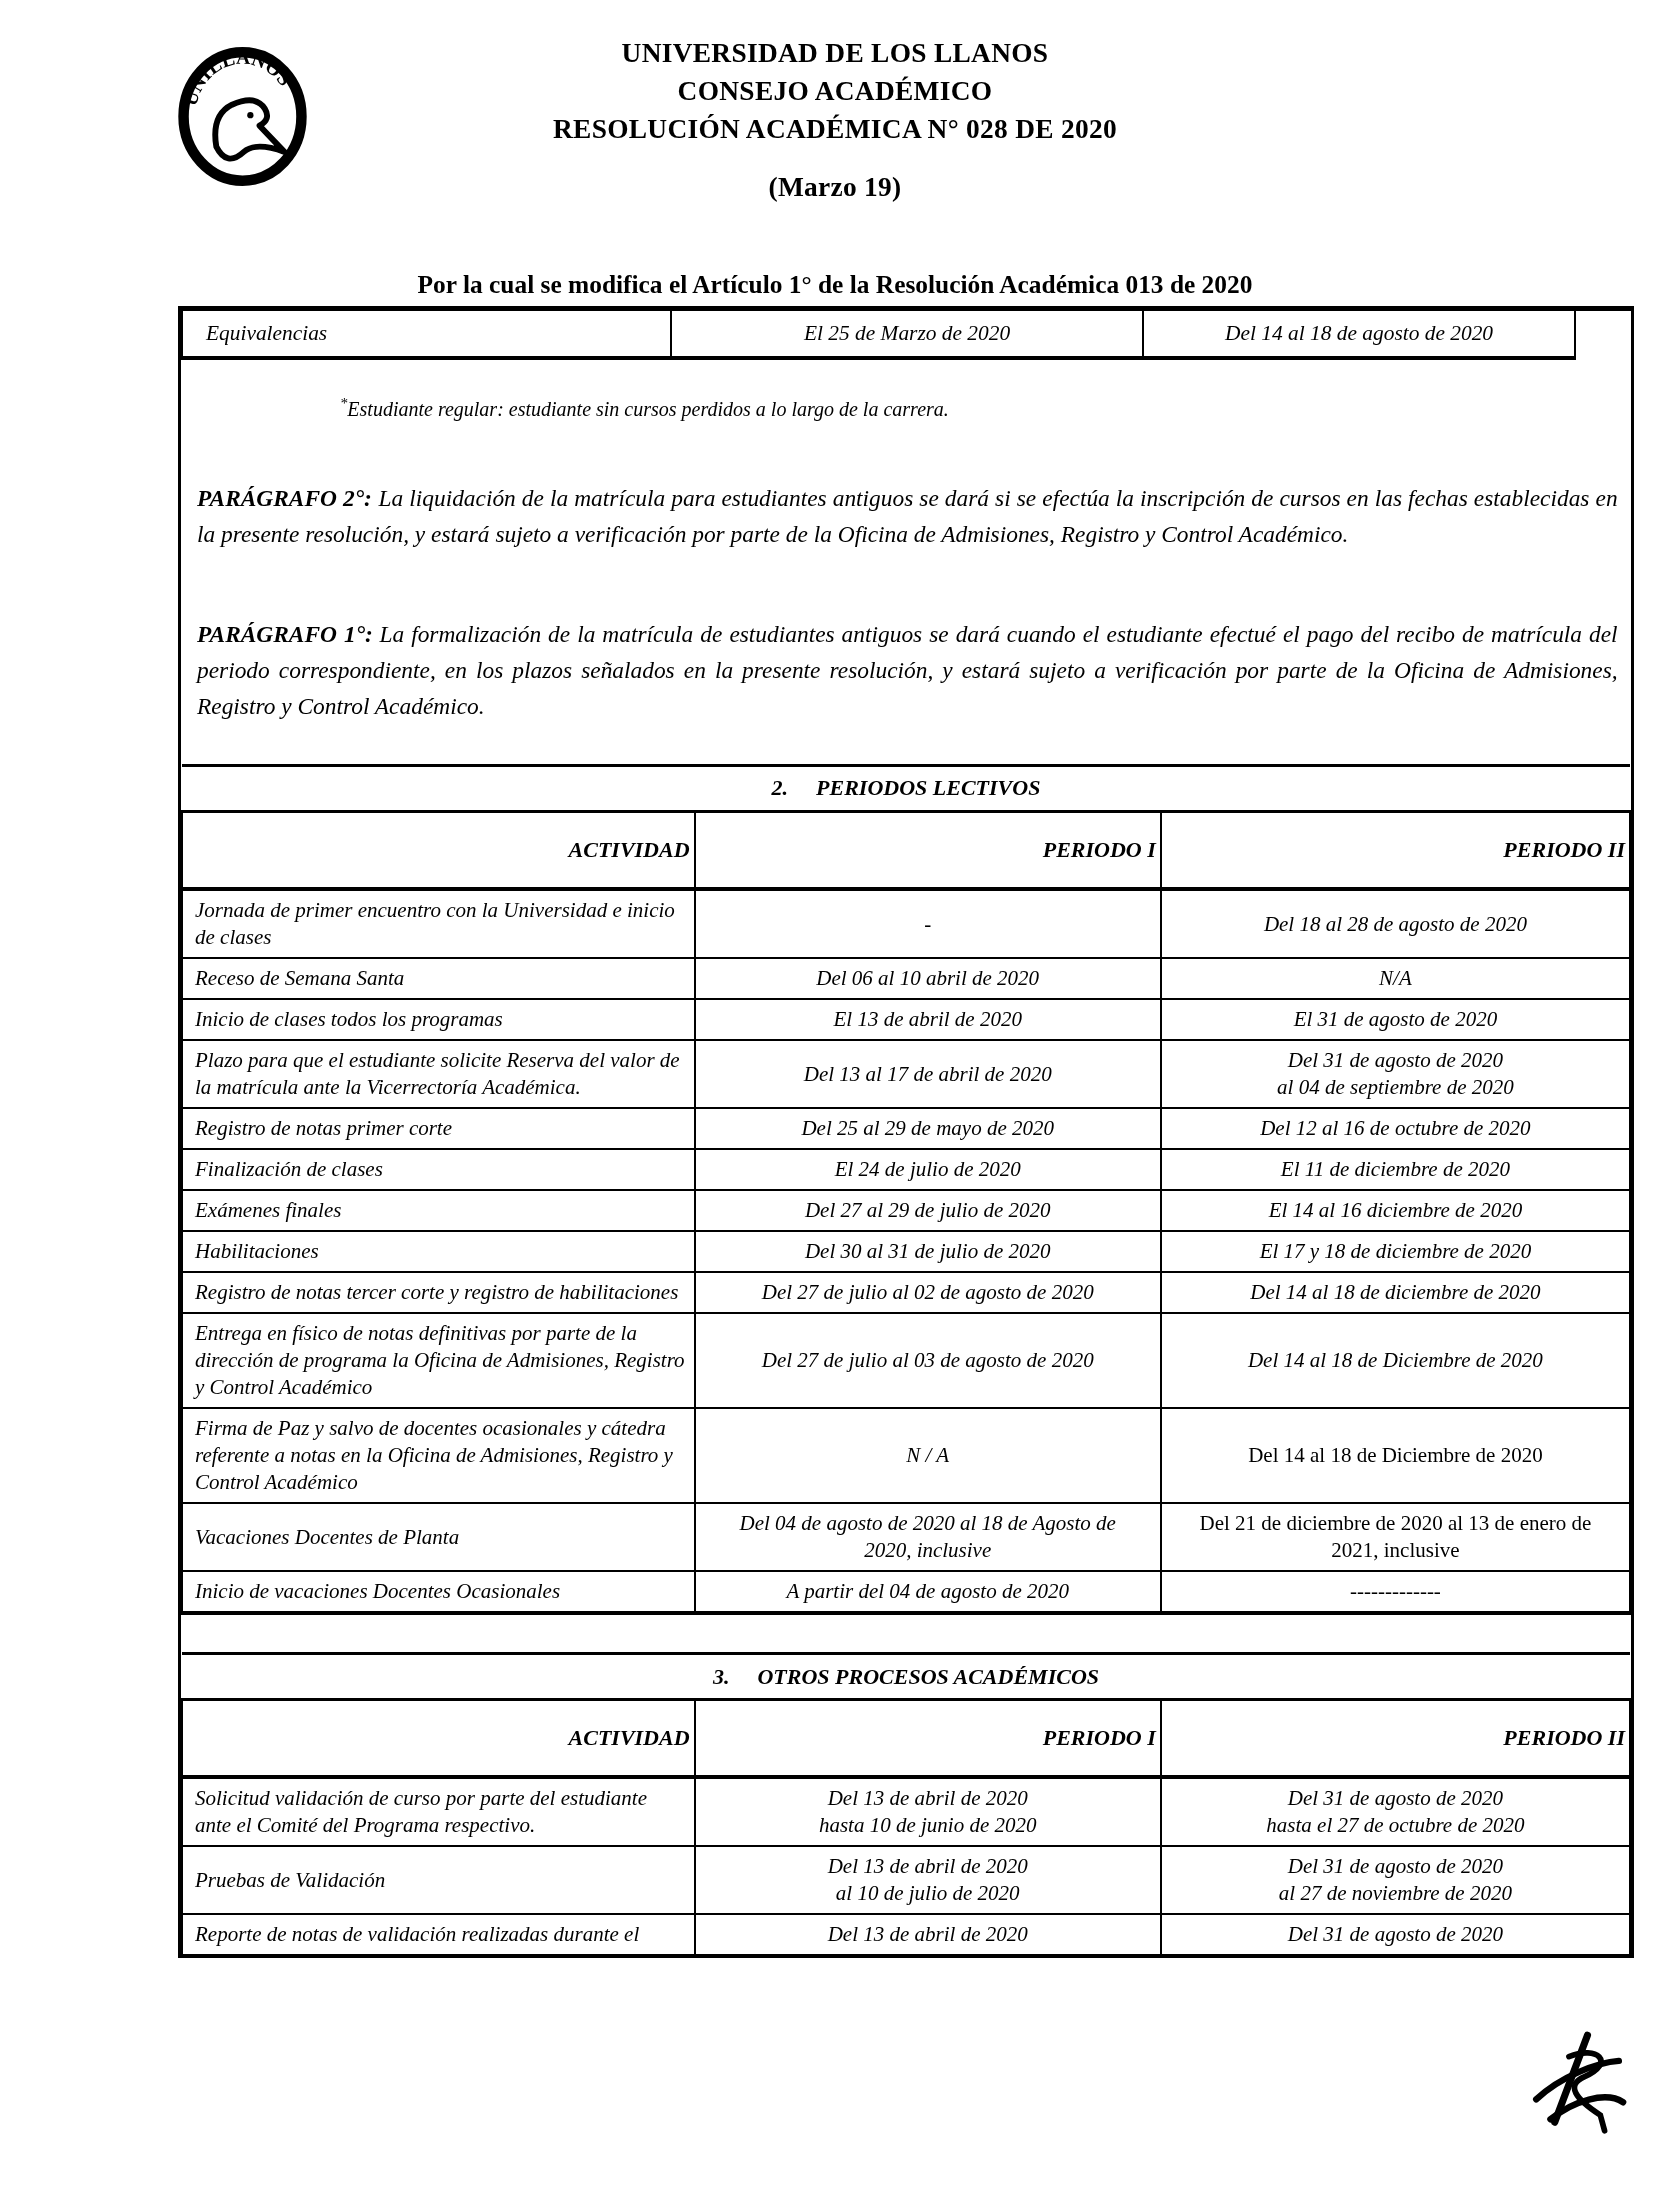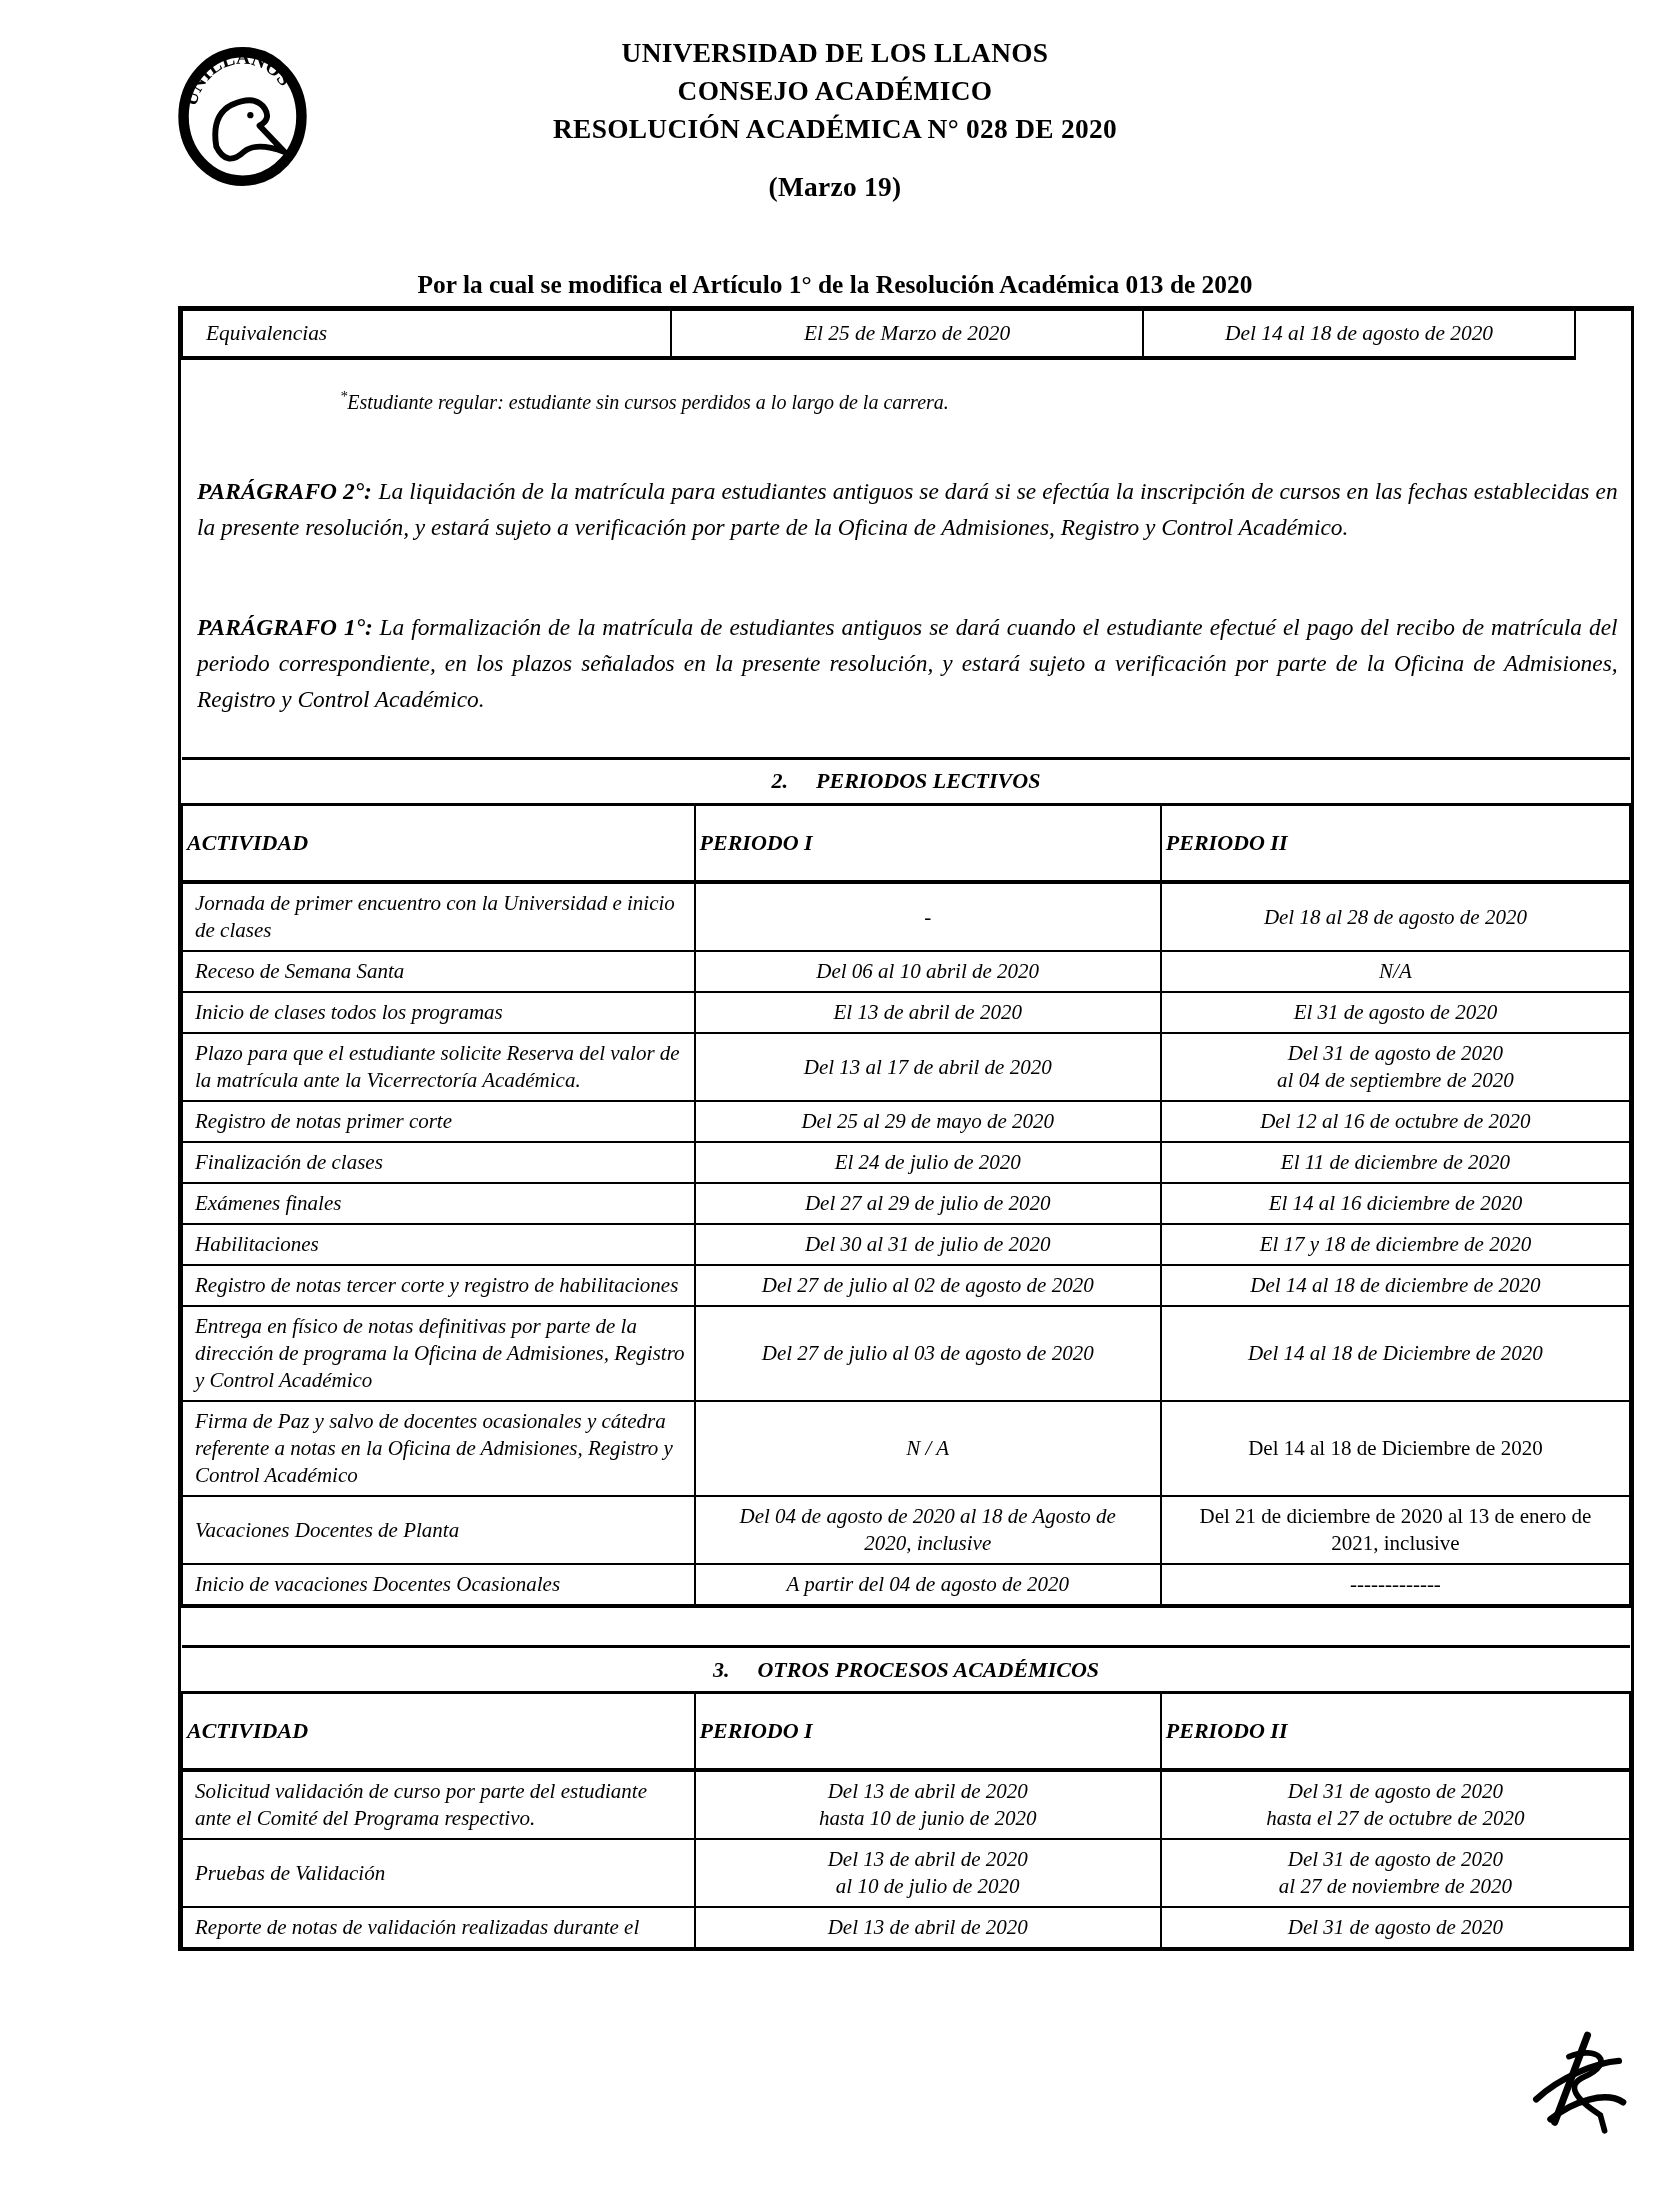--- a/index.html
+++ b/index.html
@@ -19,39 +19,39 @@
     border-left:3.3px solid #000;border-right:3.3px solid #000;border-top:5.4px solid #000;
   }
   
   .equiv-table{border-collapse:collapse;width:1395px;
     table-layout:fixed;font-style:italic;font-size:21.4px;}
   .equiv-table td{border:2px solid #000;border-top:none;border-bottom:4px solid #000;
     height:40px;padding:2.7px 6.7px;}
   .equiv-table .e-act{padding-left:23px;}
   .equiv-table .e-p1,.equiv-table .e-p2{text-align:center;}
   
-  .footnote{margin:28px 0 0 159px;font-style:italic;font-size:20px;}
+  .footnote{margin:35px 0 0 159px;font-style:italic;font-size:20px;}
   .footnote sup{font-size:14.7px;}
   .para{margin-left:16px;margin-right:13.4px;font-style:italic;font-size:23.4px;
     line-height:36px;text-align:justify;}
   .para b{margin-right:6.7px;}
   .para.p2{margin-top:59px;}
   .para.p3{margin-top:64px;}
   .para.p4{margin-top:50px;}
   
   .main-table{border-collapse:collapse;width:100%;table-layout:fixed;
     font-size:21px;font-style:italic;}
   .main-table.first{margin-top:40px;}
   .main-table.second{margin-top:37px;}
   .main-table td,.main-table th{border:2px solid #000;}
   .section-bar td{border-top:3.3px solid #000;border-bottom:3.3px solid #000;
     border-left:none;border-right:none;
     text-align:center;font-weight:bold;font-size:22px;padding:8.7px 0;}
   .sec-num{margin-right:28px;}
-  .col-head th{font-weight:bold;text-align:left;font-size:22px;padding:24px 4px;
+  .col-head th{font-weight:bold;text-align:right;font-size:22px;padding:24px 4px;
     border-bottom:4px solid #000;}
   .main-table tbody td{padding:6px 8px;vertical-align:middle;line-height:27px;
     border-top:2.7px solid #000;border-bottom:2.7px solid #000;}
   .main-table tbody tr:last-child td{border-bottom:4.7px solid #000;}
   .c-act{text-align:left;padding-left:12px !important;}
   .c-p1,.c-p2{text-align:center;white-space:pre-line;}
   
   tbody[data-rows="tables.0.rows"] tr:nth-child(12) .c-p2,
   tbody[data-rows="tables.0.rows"] tr:nth-child(11) .c-p2{font-style:normal;}
   

